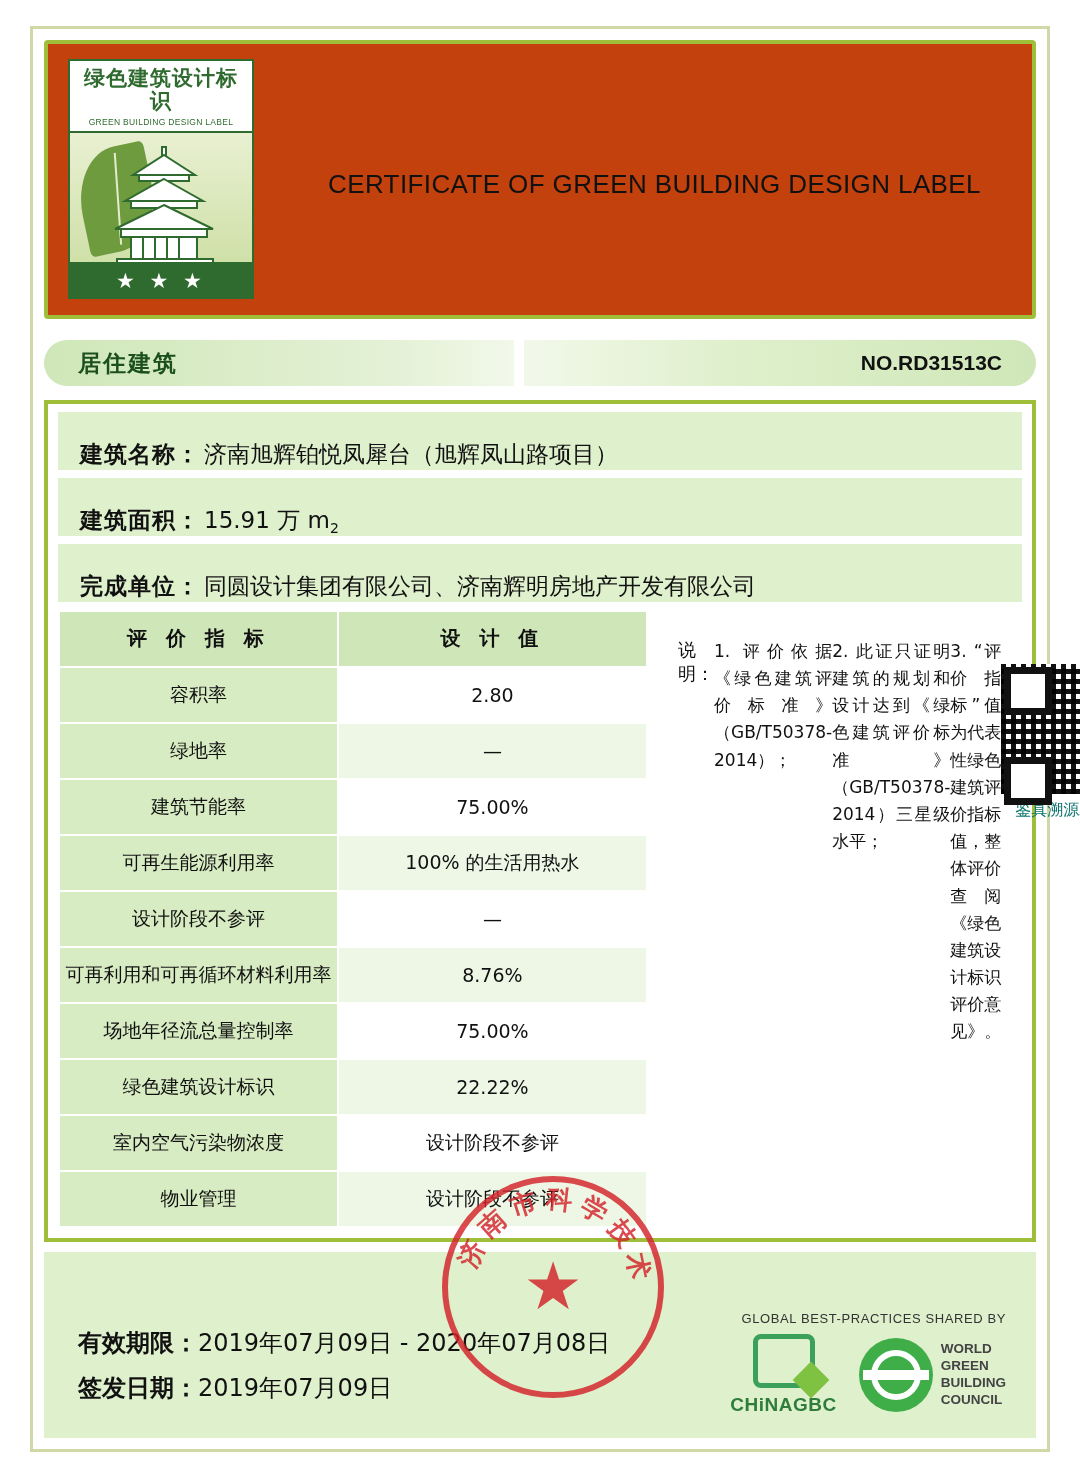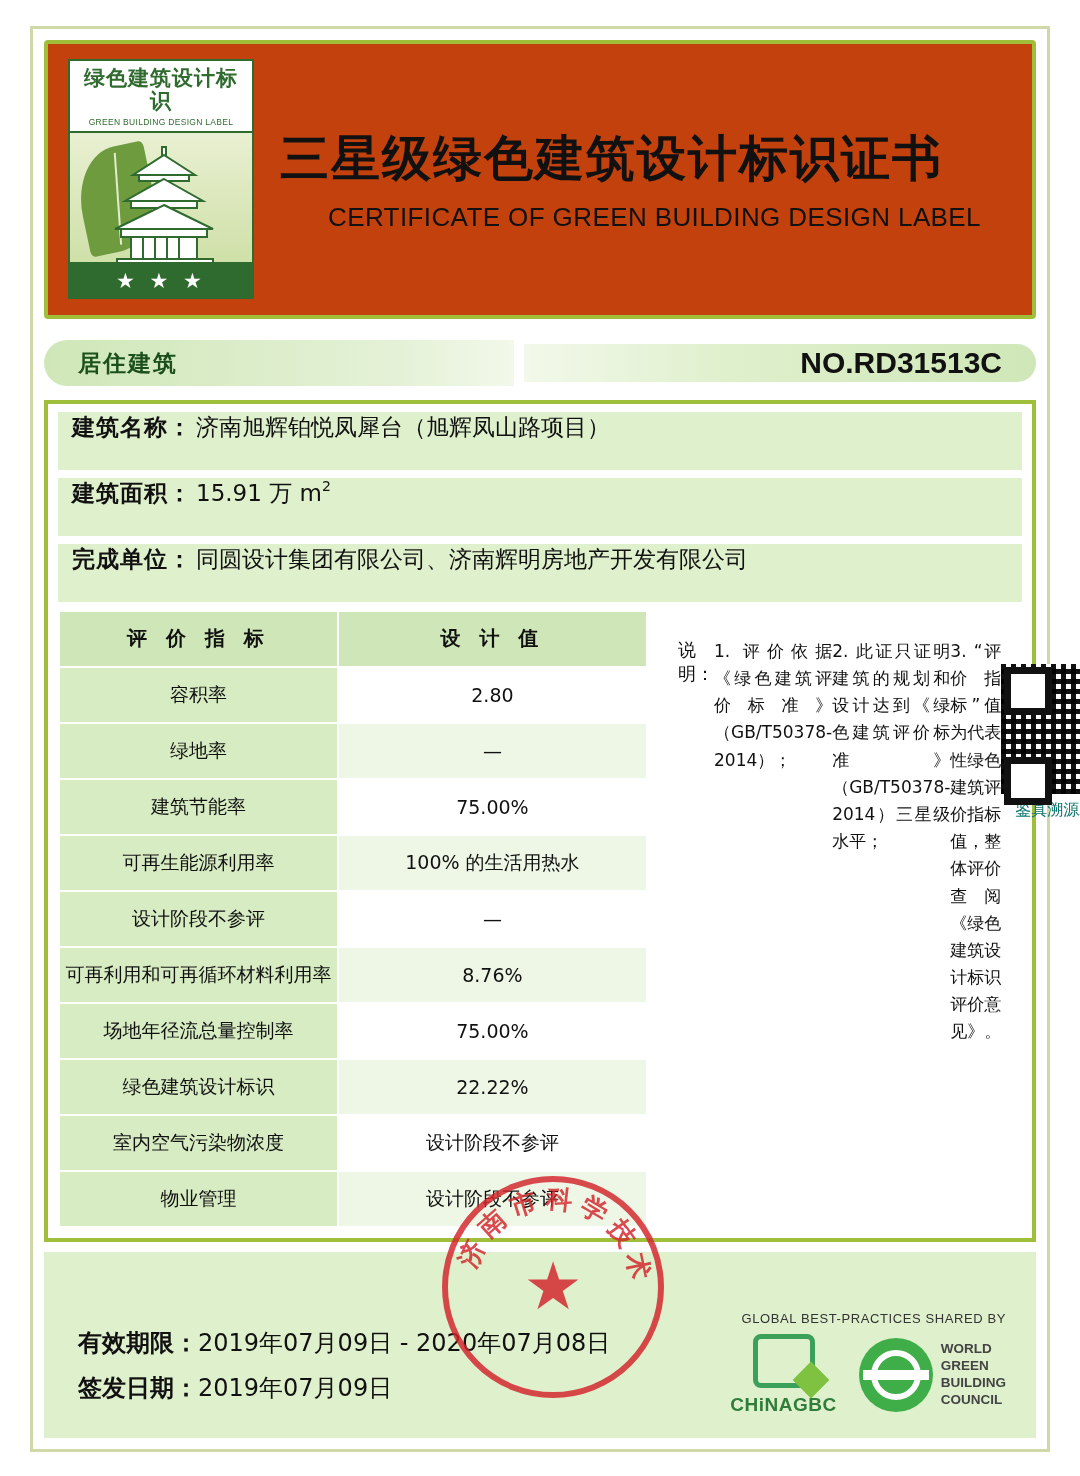--- a/index.html
+++ b/index.html
@@ -125,45 +125,45 @@
     height:46px;
     background:linear-gradient(90deg,#cfe7b8,#e4f1d6 75%,#f2f8ea);
     border-radius:23px 0 0 23px;
     display:flex;align-items:center;
     padding-left:34px;
     box-sizing:border-box;
     font-size:23px;font-weight:bold;color:#1b4f1b;
     letter-spacing:2px;
   }
   .band-right{
-    flex:1;height:38px;
+    flex:1;height:46px;
     background:linear-gradient(90deg,#f2f8ea,#dff0cc 40%,#cfe7b8);
     border-radius:0 23px 23px 0;
     display:flex;align-items:center;justify-content:flex-end;
     padding-right:34px;
     box-sizing:border-box;
-    font-size:30px;font-weight:bold;color:#111;
+    font-size:21px;font-weight:bold;color:#111;
     font-family:"Liberation Sans",sans-serif;
   }
   
   .body-block{
     flex:1;
     border:4px solid #9fbf3b;
     margin-top:8px;
     box-sizing:border-box;
     background:#fff;
     display:flex;flex-direction:column;
     position:relative;
   }
   .info-row{
     height:58px;
     margin:8px 10px 0 10px;
     background:#dff0cc;
-    display:flex;align-items:flex-start;
-    padding-left:14px;
+    display:flex;align-items:flex-end;
+    padding-left:22px;
     box-sizing:border-box;
     font-size:23px;
   }
   .info-row .lbl{font-weight:bold;color:#111;letter-spacing:1px;}
   .info-row .val{margin-left:4px;color:#111;}
   .sup{font-size:14px;vertical-align:super;}
   .content{
     flex:1;display:flex;margin:8px 10px 10px 10px;
     gap:8px;
   }
@@ -308,21 +308,20 @@
               <line x1="34" y1="92" x2="34" y2="114"></line>
               <line x1="46" y1="92" x2="46" y2="114"></line>
               <line x1="58" y1="92" x2="58" y2="114"></line>
               <line x1="70" y1="92" x2="70" y2="114"></line>
             </g>
           </svg>
         </div>
         <div class="logo-stars">★ ★ ★</div>
       </div>
       <div class="titles">
-        <div class="title-cn">三星级绿色建筑设计标识证书</div>
         <div class="title-en">CERTIFICATE OF GREEN BUILDING DESIGN LABEL</div>
       </div>
     </div>
 
     <div class="band-row">
       <div class="band-left">居住建筑</div>
       <div class="band-right">NO.RD31513C</div>
     </div>
 
     <div class="body-block">

